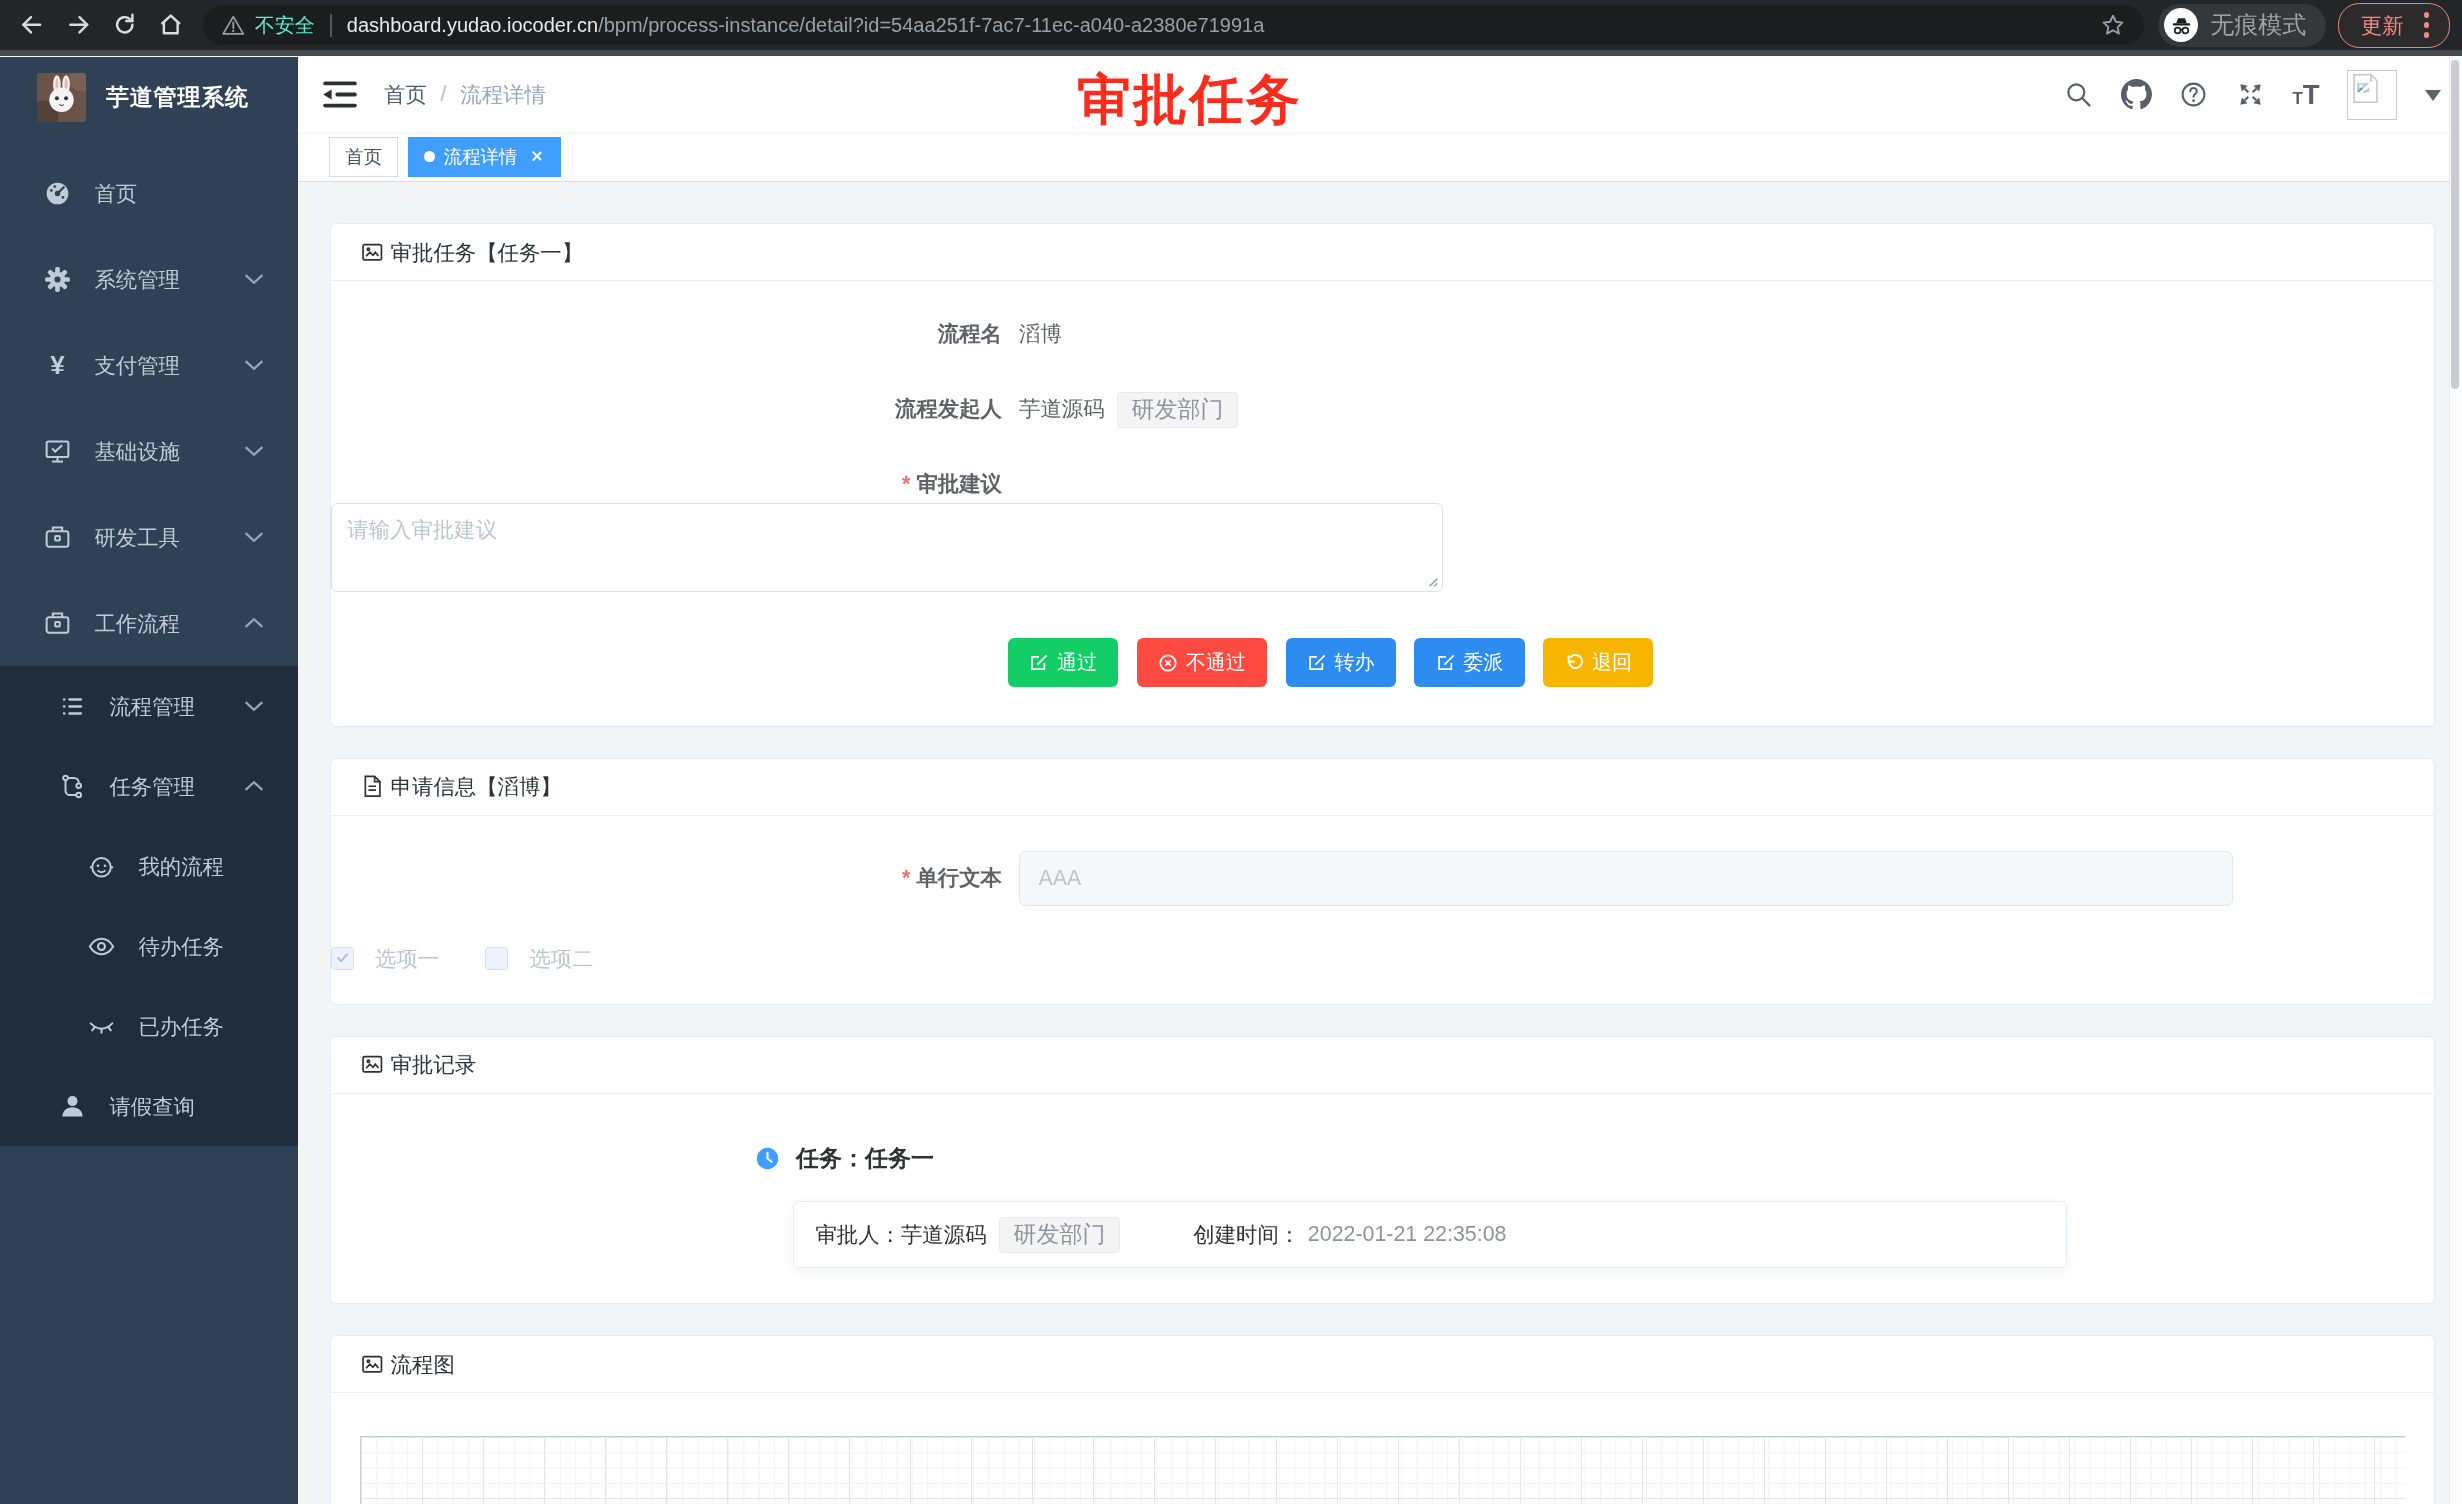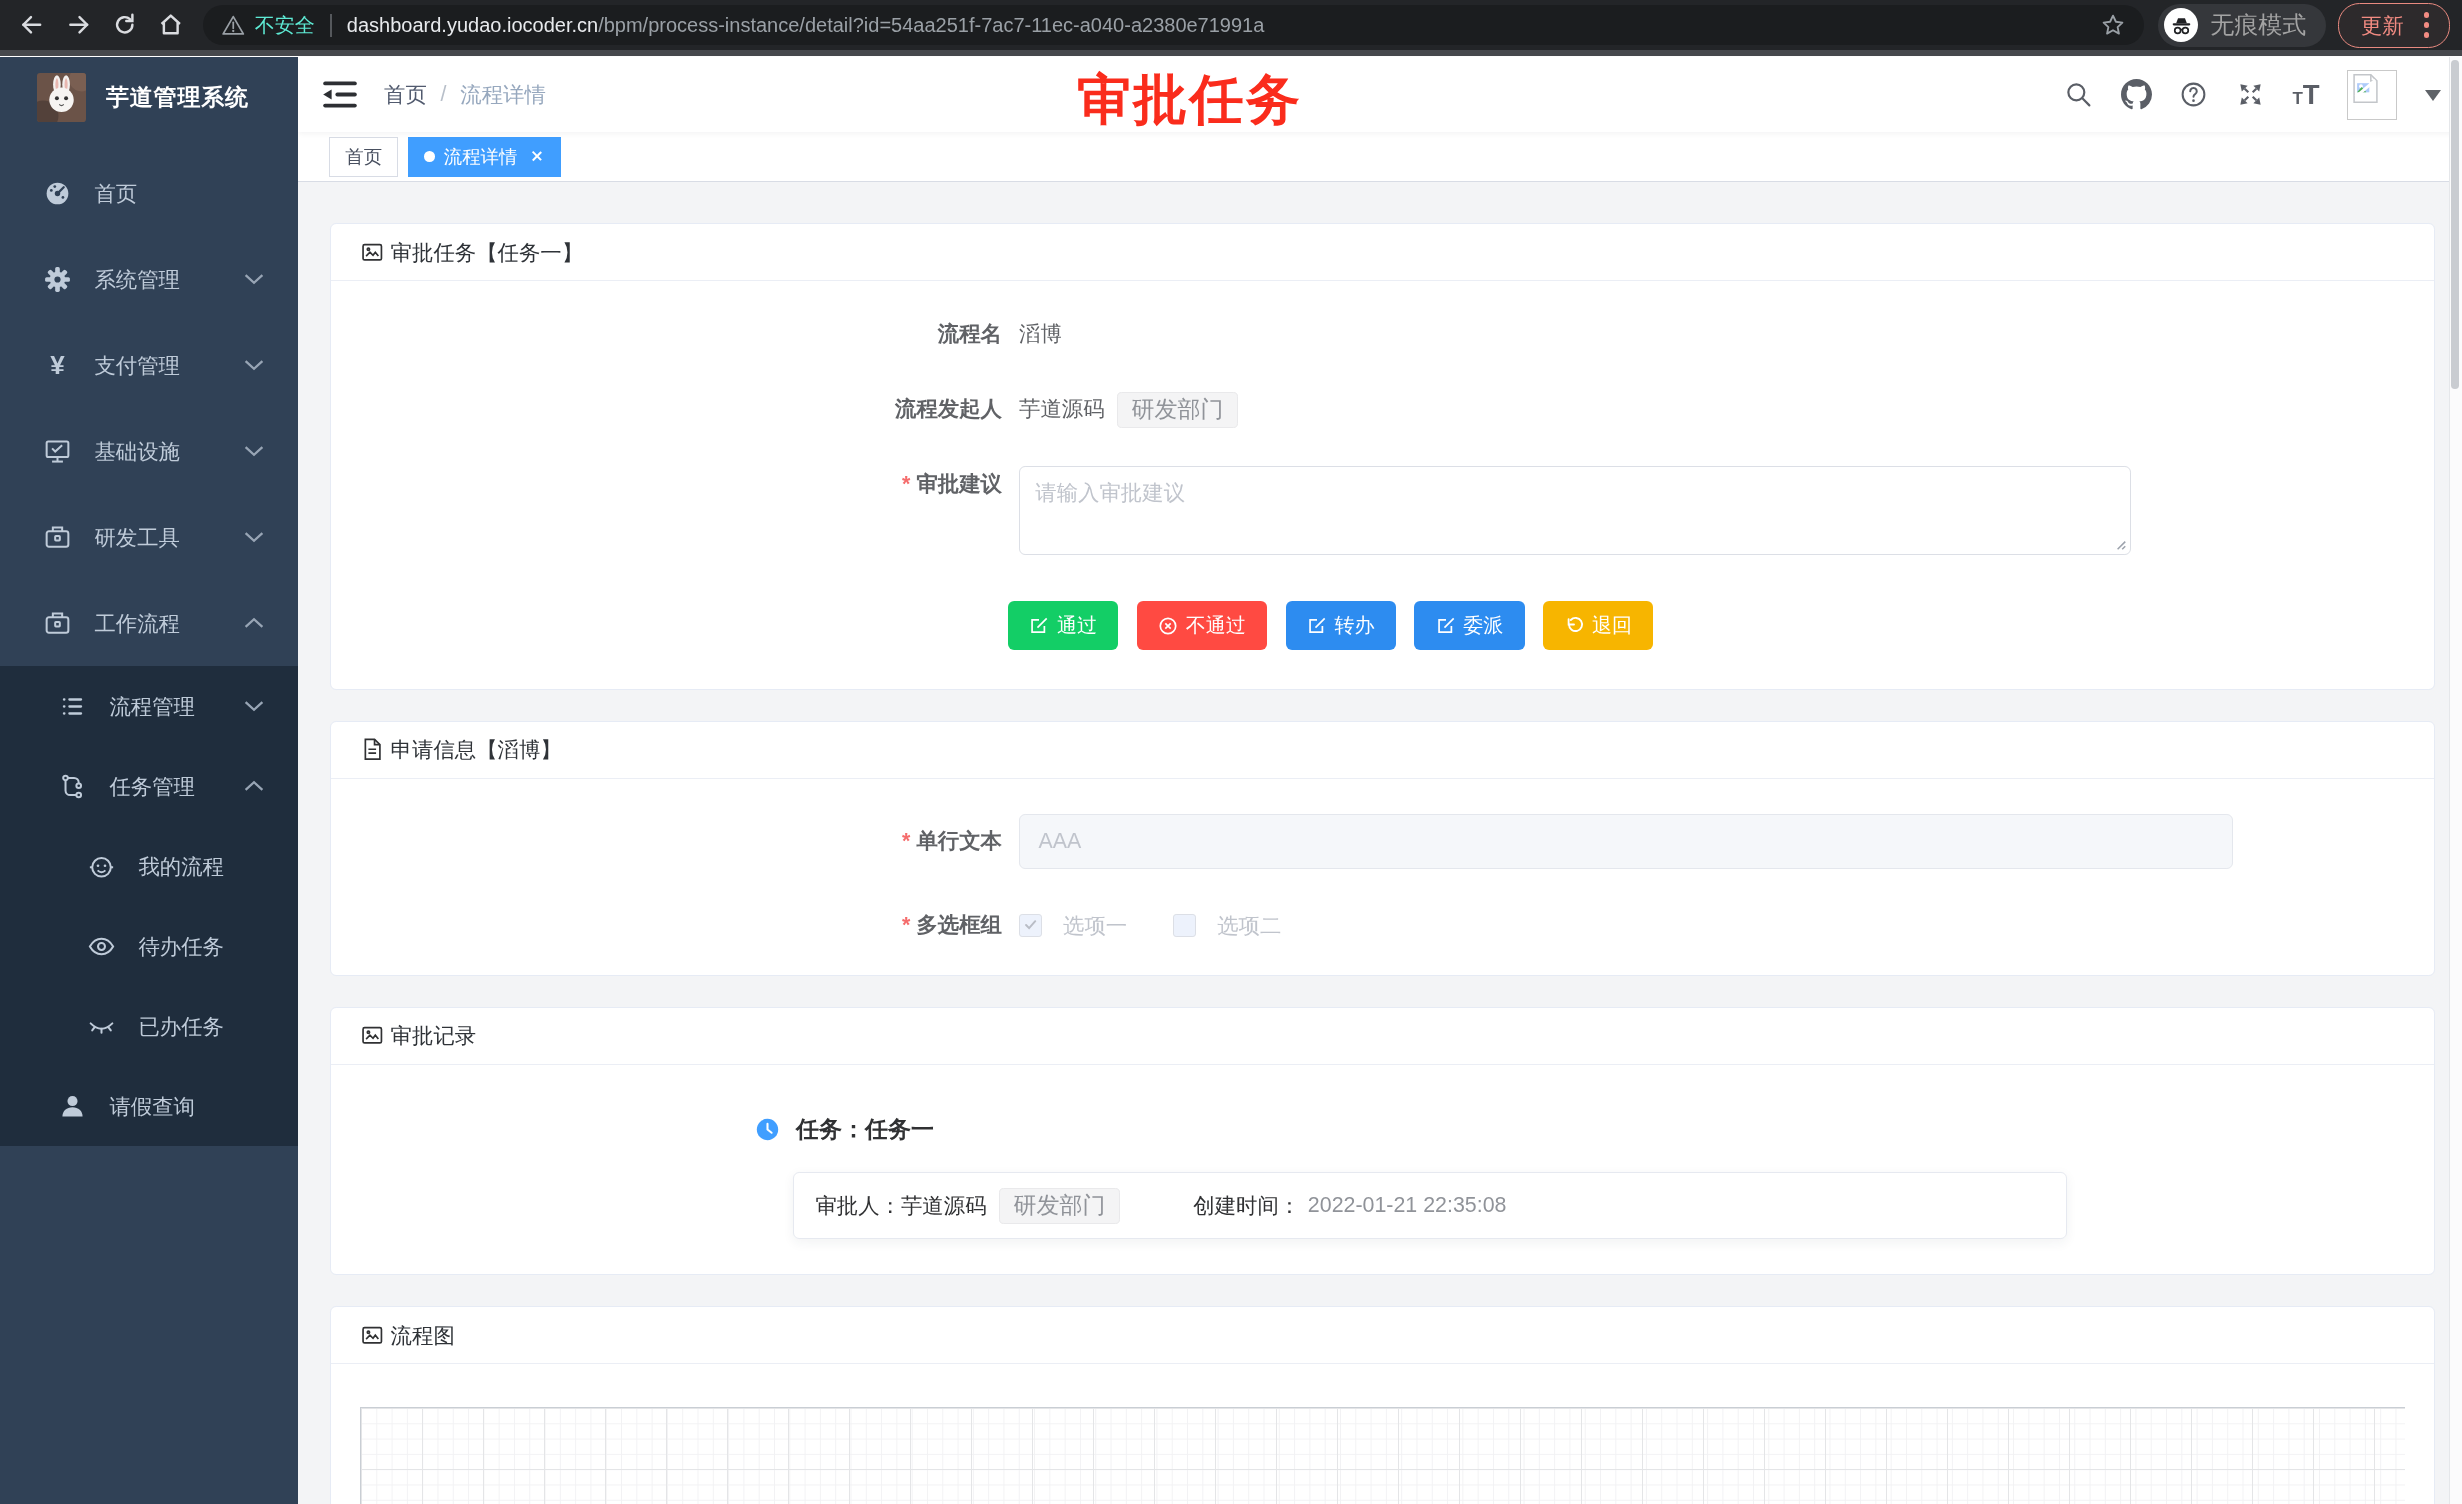--- a/index.html
+++ b/index.html
@@ -82,21 +82,21 @@
   
   .content{position:absolute;left:298px;top:182px;right:0;bottom:0;background:#f3f4f6;
            padding:41px 27.5px 0 32px;overflow:hidden;box-sizing:border-box;}
   .card{background:#fff;border:1.5px solid #e6ebf5;border-radius:6.1px;margin-bottom:31px;overflow:hidden;}
   .card-hd{height:57px;display:flex;align-items:center;padding:0 29px;border-bottom:1.5px solid #ebeef5;
            font-size:21.4px;color:#2f3338;box-sizing:border-box;gap:6.1px;}
   .card-bd{padding:35px 0 31px;}
 
   .form-row{display:flex;align-items:center;margin-bottom:38px;}
   .form-row:last-child{margin-bottom:0;}
-  .form-row.top{align-items:flex-start;}
+  .form-row.top{align-items:flex-start;flex-direction:column;}
   .f-label{width:688px;flex:none;text-align:right;padding-right:17px;box-sizing:border-box;font-size:21.4px;
            color:#606266;font-weight:700;line-height:37px;}
   .req::before{content:"*";color:#f56c6c;margin-right:6.1px;}
   .f-value{font-size:21.4px;color:#606266;display:flex;align-items:center;line-height:37px;}
   .f-field{width:1112px;position:relative;}
   .approve-input{width:100%;height:89px;box-sizing:border-box;border:1.5px solid #dcdfe6;border-radius:6.1px;
                  padding:10.7px 15.3px;font-size:21.4px;font-family:inherit;color:#606266;resize:none;outline:none;}
   .approve-input::placeholder{color:#c0c4cc;}
   .resize-grip{position:absolute;right:4.6px;bottom:7.6px;}
   .btn-row{display:flex;gap:18.4px;margin:43px 0 7.6px 677px;}
@@ -563,21 +563,20 @@
           <path d="M11 16h10M11 21h10"></path>
         </svg>
       <span>申请信息【滔博】</span>
     </div>
     <div class="card-bd">
       <div class="form-row">
         <div class="f-label req">单行文本</div>
         <input class="text-input" disabled="" value="AAA" style="">
       </div>
       <div class="form-row">
-        <div class="f-label req">多选框组</div>
         <div class="cb-group">
           <span class="cb-item">
             <span class="checkbox">
               <svg width="15.3" height="15.3" viewBox="0 0 20 20" fill="none" stroke="#b9bdc6" stroke-width="2.6" stroke-linecap="round">
                   <path d="M4 10.5l4 4 8-9"></path>
                 </svg>
             </span>
             <span class="cb-label">选项一</span>
           </span>
           <span class="cb-item">

